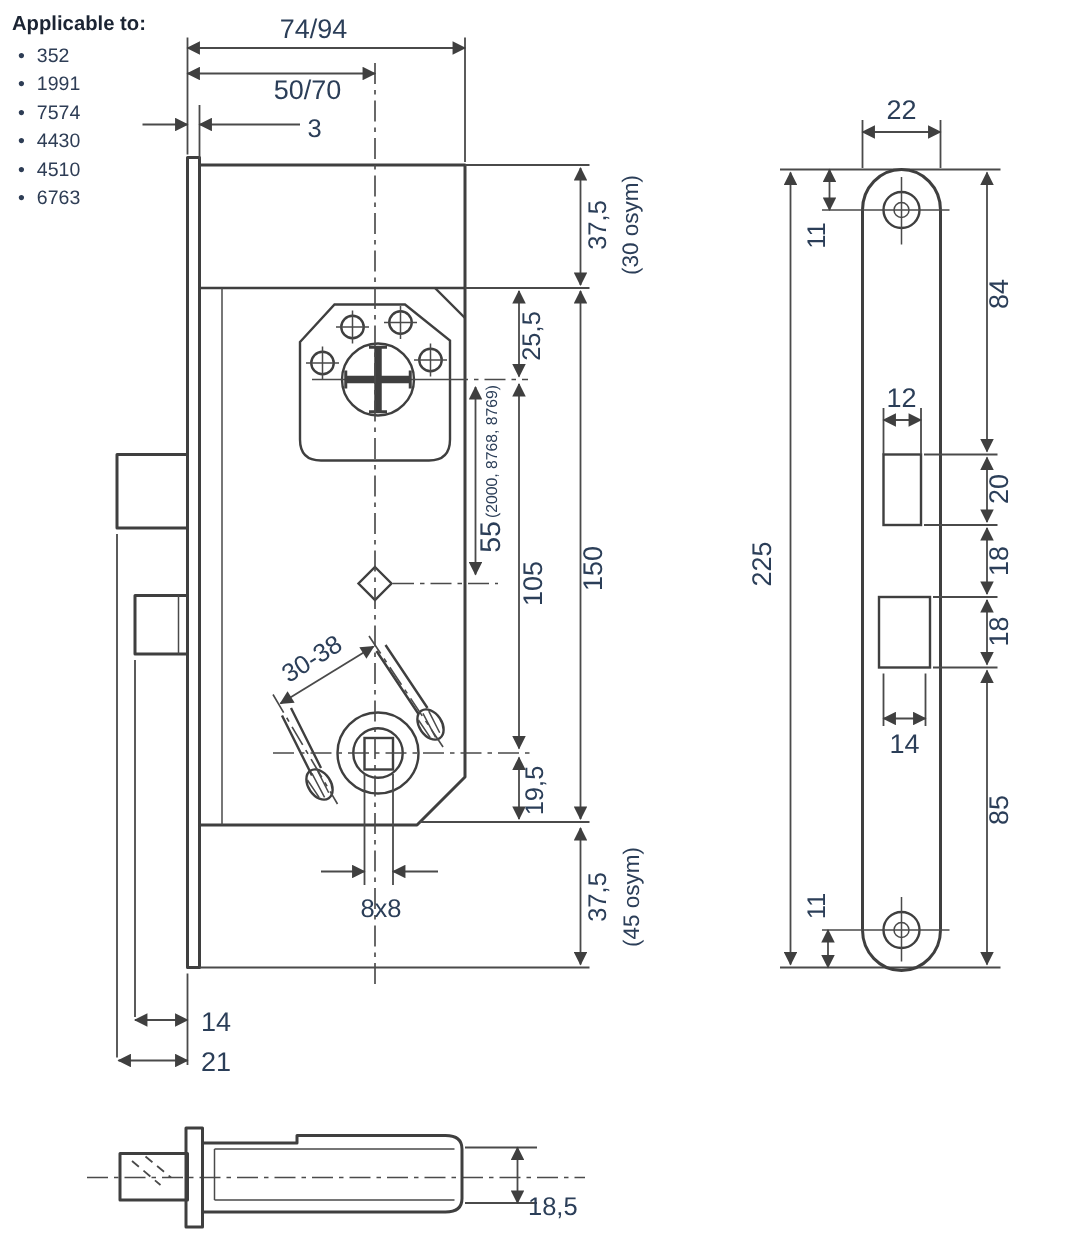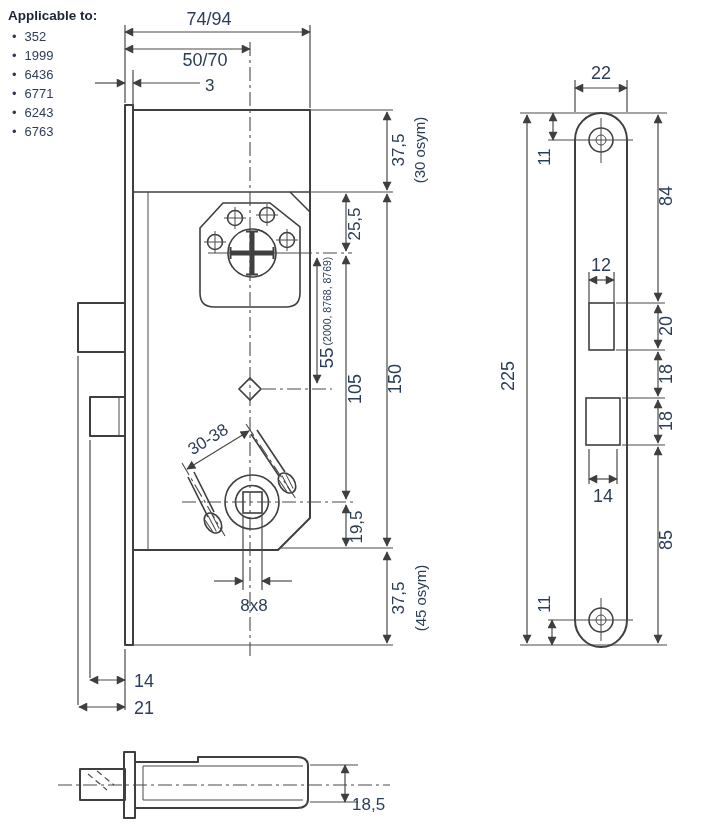--- a/index.html
+++ b/index.html
@@ -32,33 +32,33 @@
 
   <div class="applicable">
     <div class="app-title">Applicable to:</div>
     <ul class="app-list">
       <li>
           <span class="bullet">•</span>
           <span>352</span>
         </li>
       <li>
           <span class="bullet">•</span>
-          <span>1999</span>
-        </li>
-      <li>
-          <span class="bullet">•</span>
-          <span>6436</span>
-        </li>
-      <li>
-          <span class="bullet">•</span>
-          <span>6771</span>
-        </li>
-      <li>
-          <span class="bullet">•</span>
-          <span>6243</span>
+          <span>1991</span>
+        </li>
+      <li>
+          <span class="bullet">•</span>
+          <span>7574</span>
+        </li>
+      <li>
+          <span class="bullet">•</span>
+          <span>4430</span>
+        </li>
+      <li>
+          <span class="bullet">•</span>
+          <span>4510</span>
         </li>
       <li>
           <span class="bullet">•</span>
           <span>6763</span>
         </li>
     </ul>
   </div>
 
   <svg width="720" height="829" viewBox="0 0 720 829">
     <defs>

